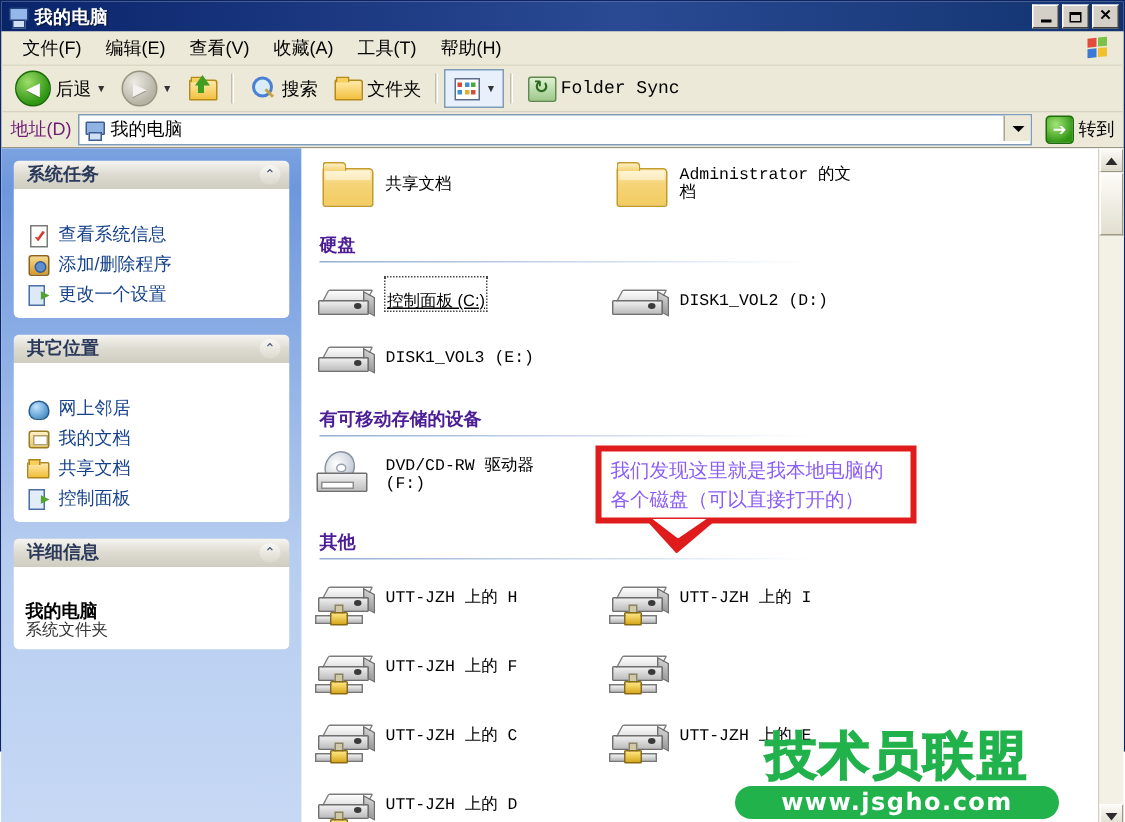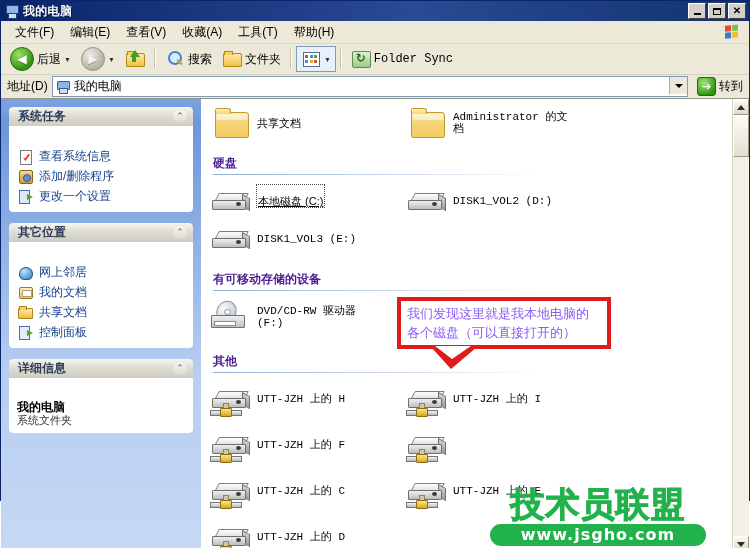--- a/index.html
+++ b/index.html
@@ -82,21 +82,21 @@
   .views-ic i:nth-child(6){left:10px;top:7px;background:#d64b3a;}
   .views-btn{border:1px solid #7f9db9 !important;background:#e8f0fb;}
   .sync-ic{position:absolute;left:1px;top:1px;width:17px;height:15px;background:linear-gradient(#dff0d2,#9ec98a);border:1px solid #5f8a4d;border-radius:2px;}
   .sync-ic:after{content:"↻";position:absolute;left:3px;top:-1px;font-size:12px;color:#2a6b1f;font-weight:bold;}
   .mono{font-family:"Liberation Mono","DejaVu Sans Mono",monospace;}
   
   .addrbar{
     height:23px;background:#ece9d8;display:flex;align-items:center;
     padding:0 2px 0 6px;border-bottom:1px solid #9a9684;
   }
-  .addr-label{font-size:12px;margin-right:4px;color:#000000;}
+  .addr-label{font-size:12px;margin-right:4px;color:#701a75;}
   .addr-field{
     flex:1;height:19px;background:#fff;border:1px solid #7f9db9;
     display:flex;align-items:center;padding-left:3px;position:relative;
   }
   .addr-mini{width:14px;height:13px;position:relative;margin-right:4px;flex:none;}
   .addr-mini .s{position:absolute;left:1px;top:1px;width:11px;height:7px;background:#8fb4e4;border:1px solid #3c5c92;border-radius:1px;}
   .addr-mini .b{position:absolute;left:3px;top:8px;width:7px;height:4px;background:#cfe0f5;border:1px solid #3c5c92;}
   .addr-text{font-size:12px;color:#000;}
   .addr-drop{
     position:absolute;right:0;top:0;width:17px;height:17px;background:#ece9d8;
@@ -454,21 +454,21 @@
         <div class="grid" style="padding:8px 0 0 8px;">
           <div class="tile sel">
             <span class="bigicn">
               <span class="hdd">
                   <span class="top"></span>
                   <span class="side"></span>
                   <span class="front"></span>
                   <span class="led"></span>
                 </span>
             </span>
-            <span class="tlabel">本地磁盘 (C:)</span>
+            <span class="tlabel">控制面板 (C:)</span>
           </div>
           <div class="tile">
             <span class="bigicn">
               <span class="hdd">
                   <span class="top"></span>
                   <span class="side"></span>
                   <span class="front"></span>
                   <span class="led"></span>
                 </span>
             </span>

